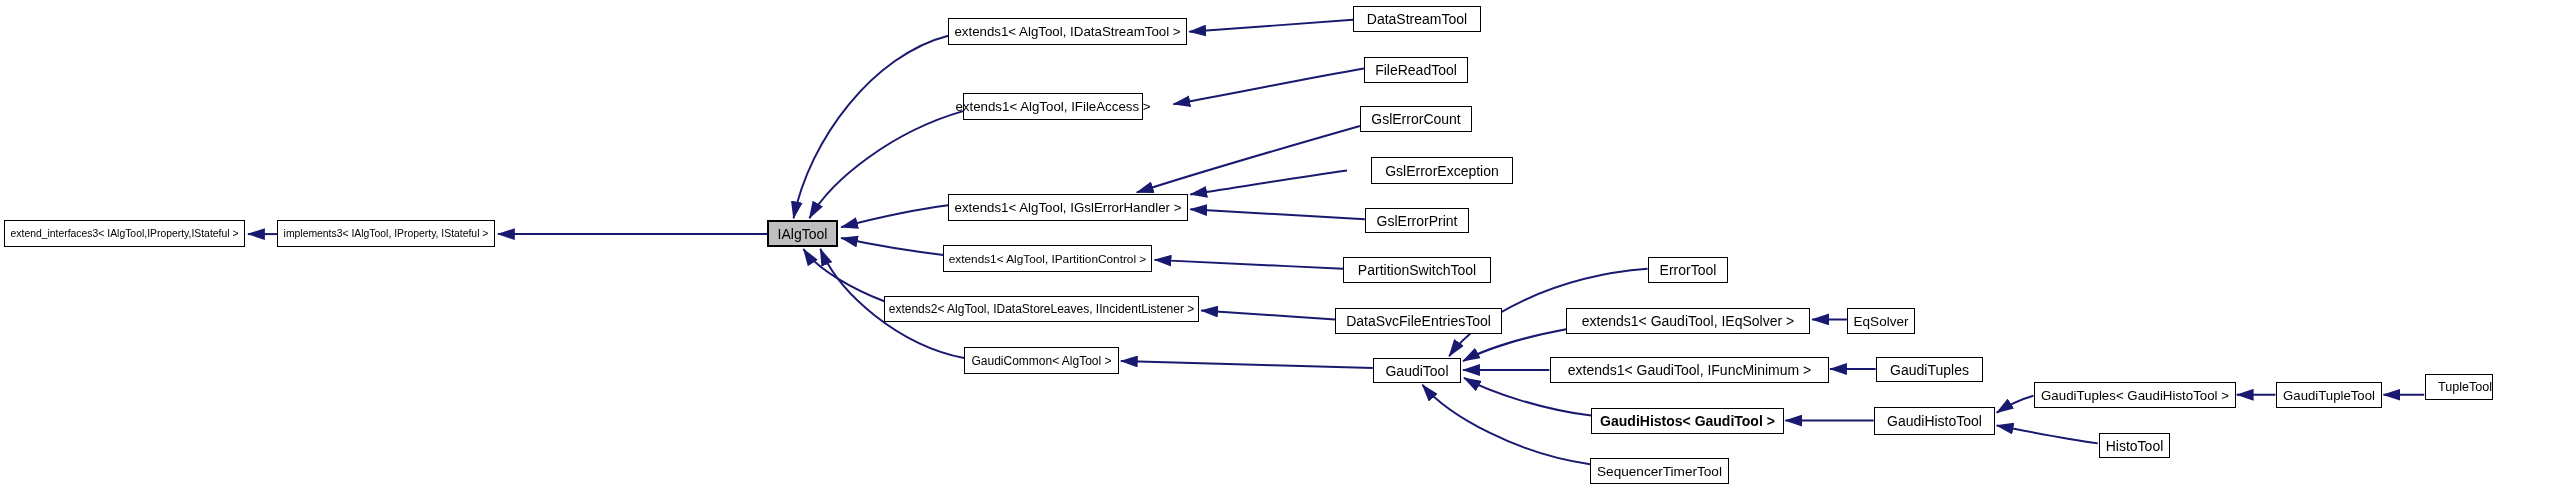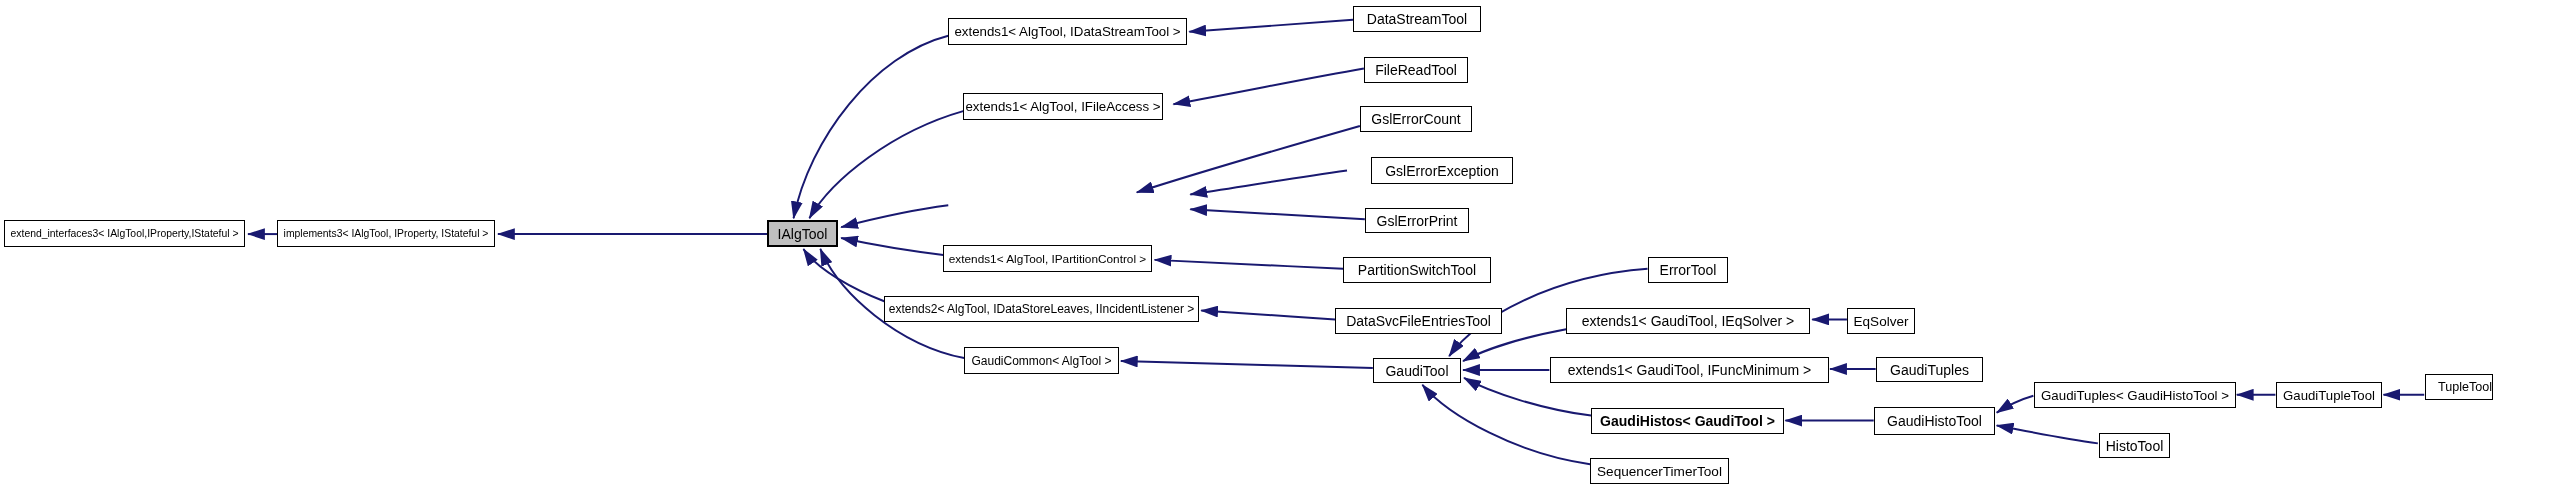--- a/index.html
+++ b/index.html
@@ -86,25 +86,28 @@
     </div>
     <div class="node current" style="left: 767px; top: 220px; width: 71px; height: 27px;">
       <span>IAlgTool</span>
     </div>
     <div class="node" style="left: 948px; top: 18px; width: 239px; height: 27px;">
       <span style="font-size: 13.3px;">extends1&lt; AlgTool, IDataStreamTool &gt;</span>
     </div>
     <div class="node" style="left: 1353px; top: 6px; width: 128px; height: 26px;">
       <span>DataStreamTool</span>
     </div>
-    <div class="node" style="left: 963px; top: 93px; width: 200px; height: 27px; text-align: center;">
+    <div class="node" style="left: 963px; top: 93px; width: 180px; height: 27px; text-align: center;">
       <span style="font-size: 13.3px;">extends1&lt; AlgTool, IFileAccess &gt;</span>
     </div>
     <div class="node" style="left: 1364px; top: 57px; width: 104px; height: 26px;">
       <span>FileReadTool</span>
+    </div>
+    <div class="node" style="left: 948px; top: 194px; width: 240px; height: 27px;">
+      <span style="font-size: 13.3px;">extends1&lt; AlgTool, IGslErrorHandler &gt;</span>
     </div>
     <div class="node" style="left: 1360px; top: 106px; width: 112px; height: 26px;">
       <span>GslErrorCount</span>
     </div>
     <div class="node" style="left: 1347px; top: 157px; width: 142px; height: 27px; margin-left: 24px;">
       <span>GslErrorException</span>
     </div>
     <div class="node" style="left: 1365px; top: 208px; width: 104px; height: 25px;">
       <span>GslErrorPrint</span>
     </div>

